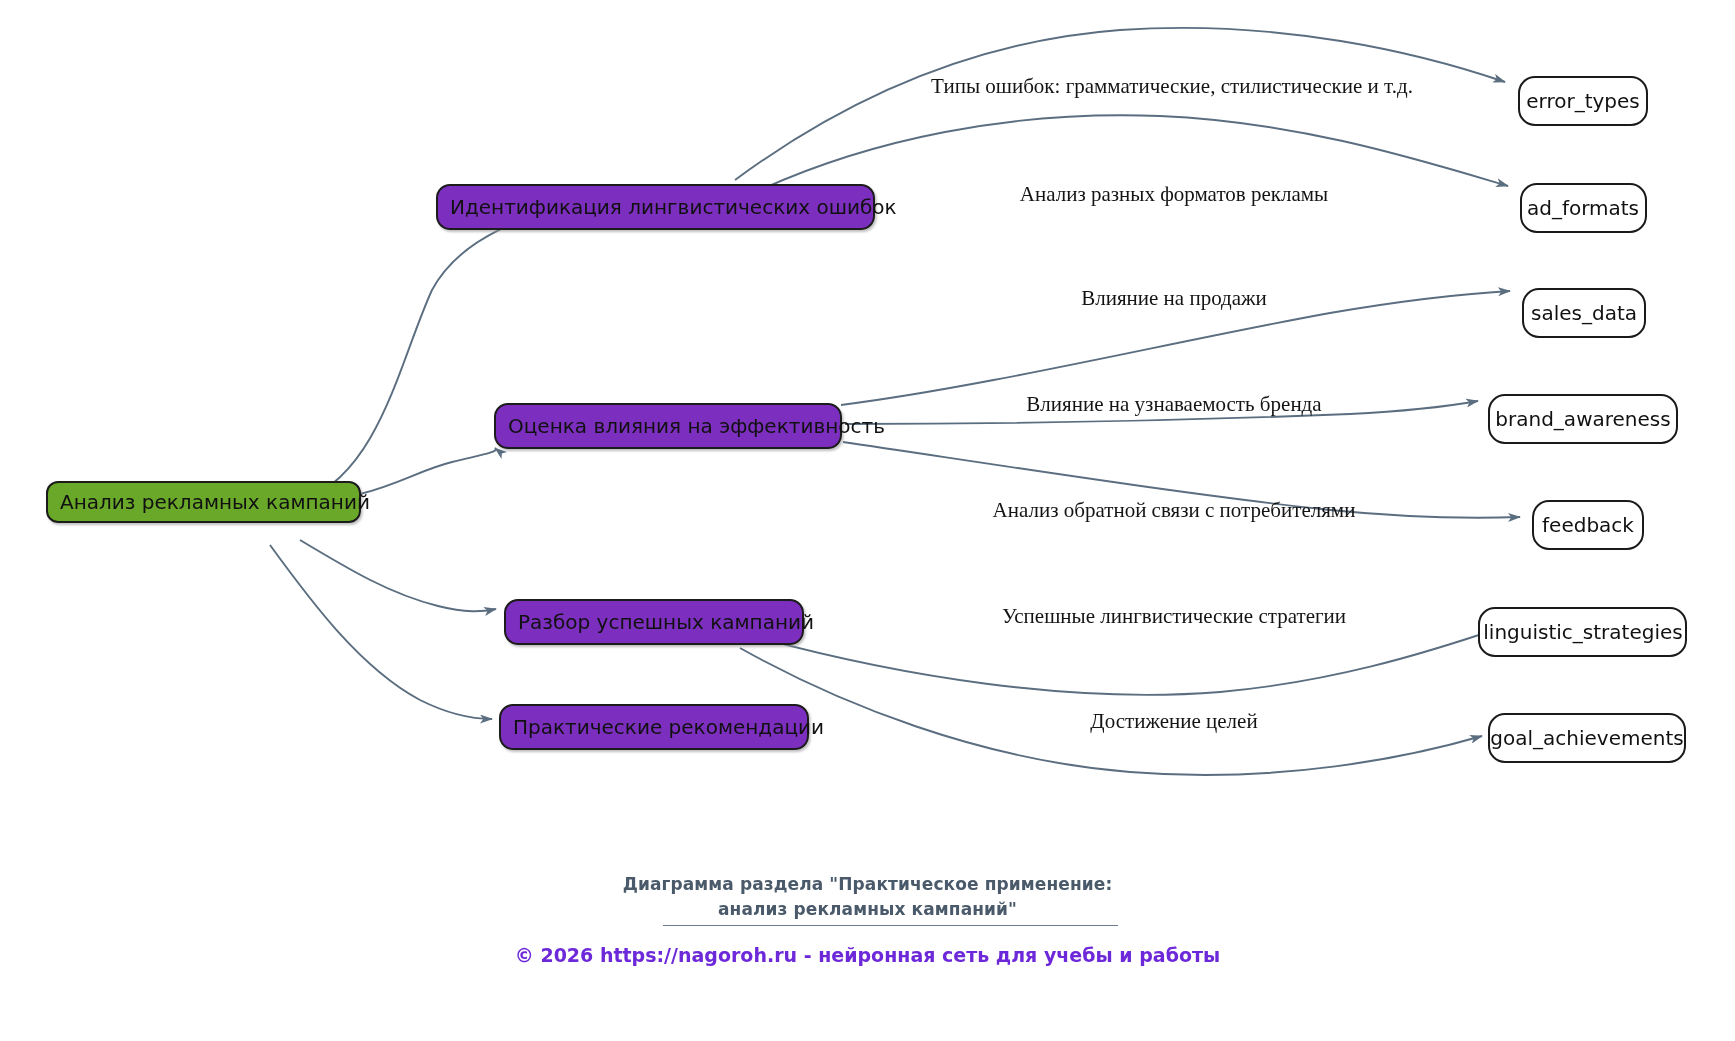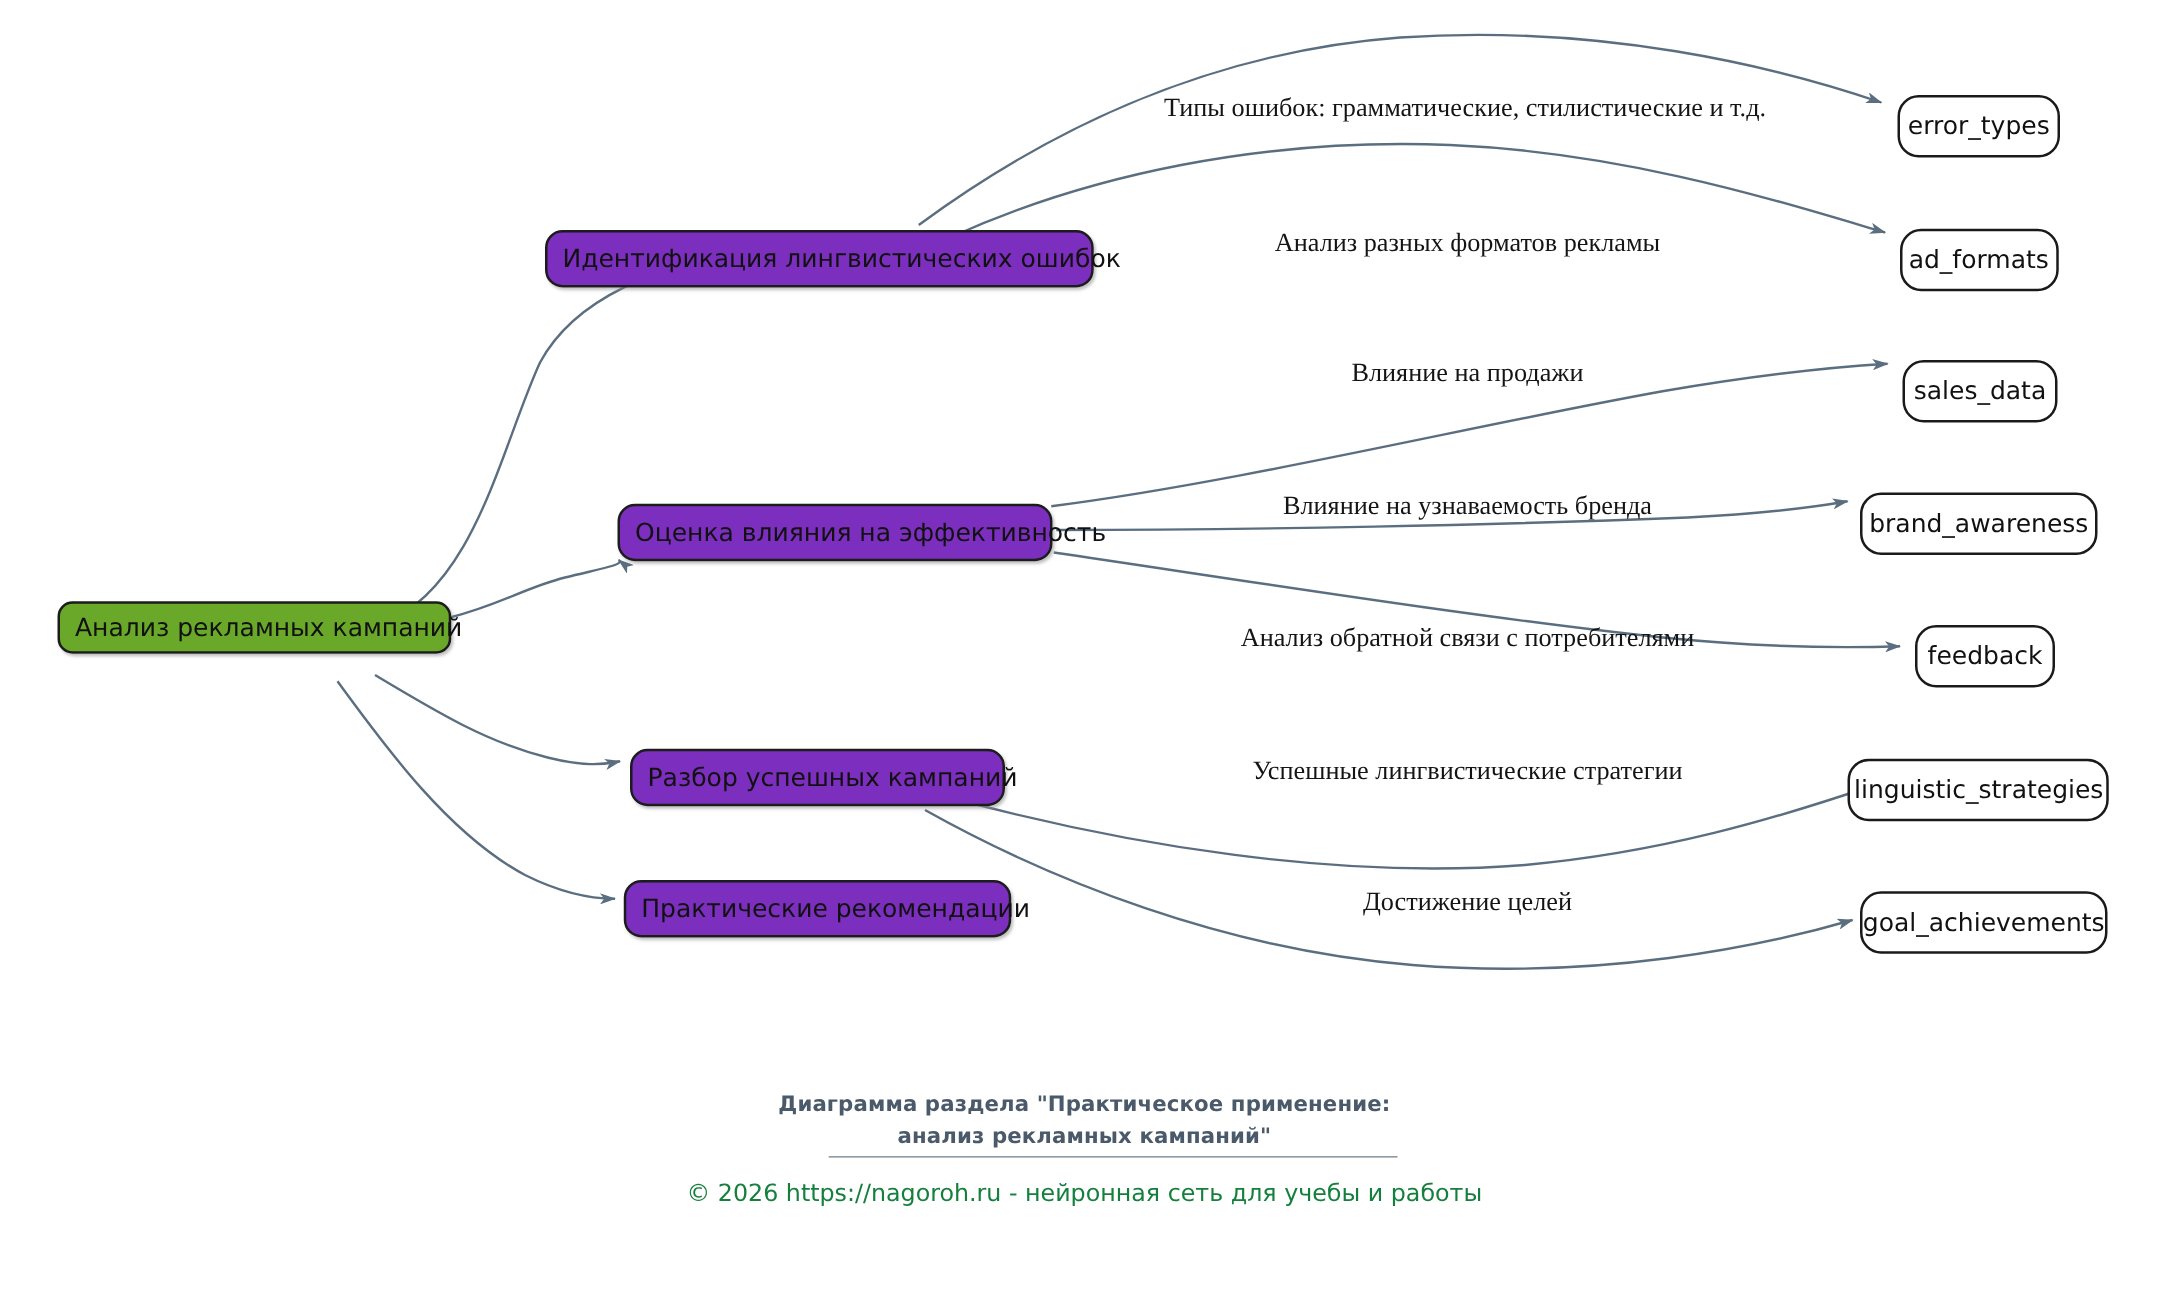--- a/index.html
+++ b/index.html
@@ -88,21 +88,22 @@
     top: 925px;
     left: 663px;
     width: 455px;
     height: 1px;
     background: #6c7c8c;
   }
   #footer-copy {
     top: 944px;
     font-family: "DejaVu Sans", sans-serif;
     font-size: 19px;
-    color: #15803d;
+    color: #6d28d9;
+    font-weight: bold;
   }
 </style>
 </head>
 <body>
 
 <div id="diagram-root">
 
   <svg id="graph" viewBox="0 0 1735 1041">
     <defs>
       <marker id="arrowhead" markerWidth="13" markerHeight="9" refX="12" refY="4.5" orient="auto" markerUnits="userSpaceOnUse">

